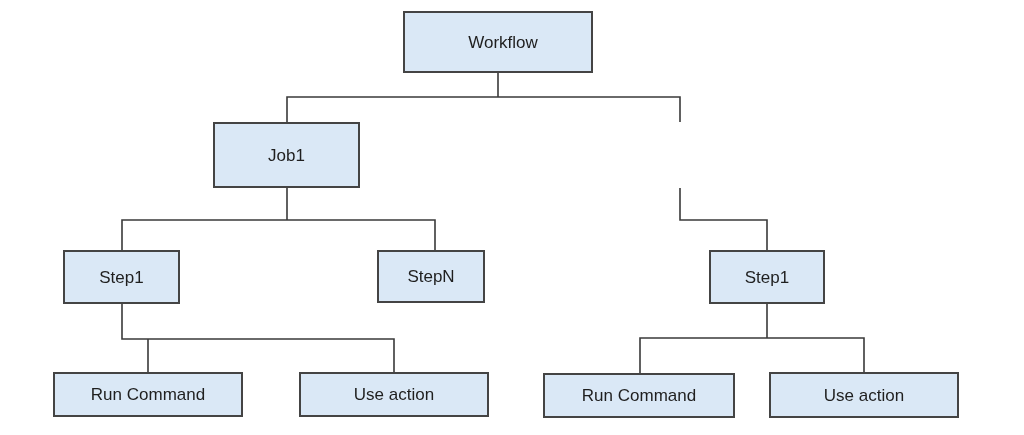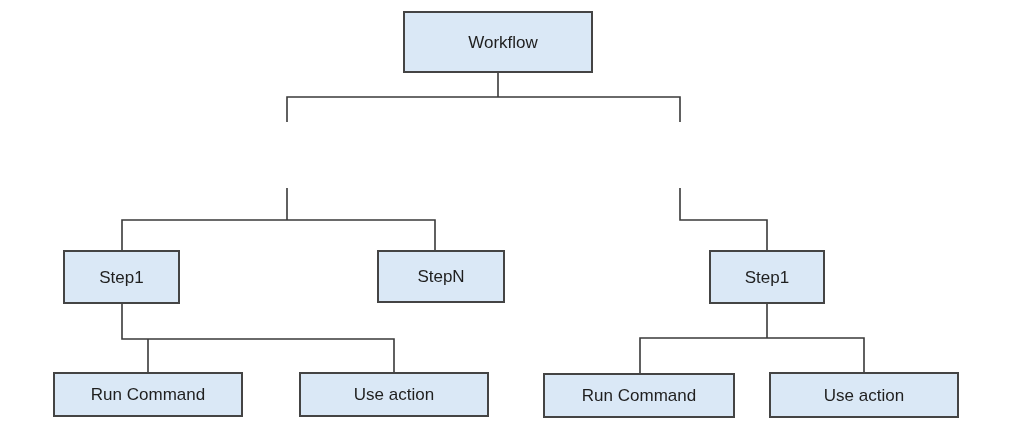--- a/index.html
+++ b/index.html
@@ -50,25 +50,26 @@
   <svg class="edges" viewBox="0 0 1024 435" xmlns="http://www.w3.org/2000/svg" aria-hidden="true">
     <path d="M498,73 V97 M287,122 V97 H680 V122"></path>
     <path d="M287,188 V220 M122,250 V220 H435 V250"></path>
     <path d="M680,188 V220 H767 V250"></path>
     <path d="M122,304 V339 H394 V372 M148,339 V372"></path>
     <path d="M767,304 V338 M640,373 V338 H864 V372"></path>
   </svg>
 
   <div class="node" style="left:403px; top:11px;  width:190px; height:62px;padding-left:10px;">Workflow</div>
 
+  <div class="node" style="left:213px; top:122px; width:147px; height:66px;">Job1</div>
 
 
   <div class="node" style="left:63px;  top:250px; width:117px; height:54px;">Step1</div>
 
-  <div class="node" style="left:377px; top:250px; width:128px; height:53px;">StepN</div>
+  <div class="node" style="left:377px; top:250px; width:108px; height:53px;">StepN</div>
 
   <div class="node" style="left:709px; top:250px; width:116px; height:54px;">Step1</div>
 
   <div class="node" style="left:53px;  top:372px; width:190px; height:45px;">Run Command</div>
 
   <div class="node" style="left:299px; top:372px; width:190px; height:45px;">Use action</div>
 
   <div class="node" style="left:543px; top:373px; width:192px; height:45px;">Run Command</div>
 
   <div class="node" style="left:769px; top:372px; width:190px; height:46px;">Use action</div>

